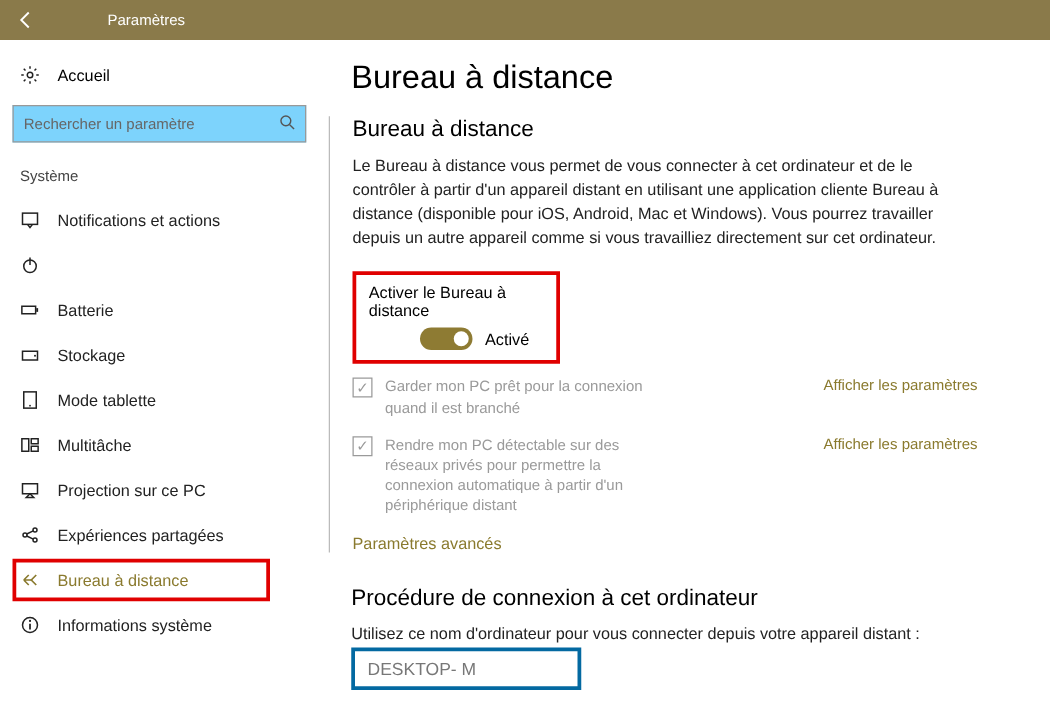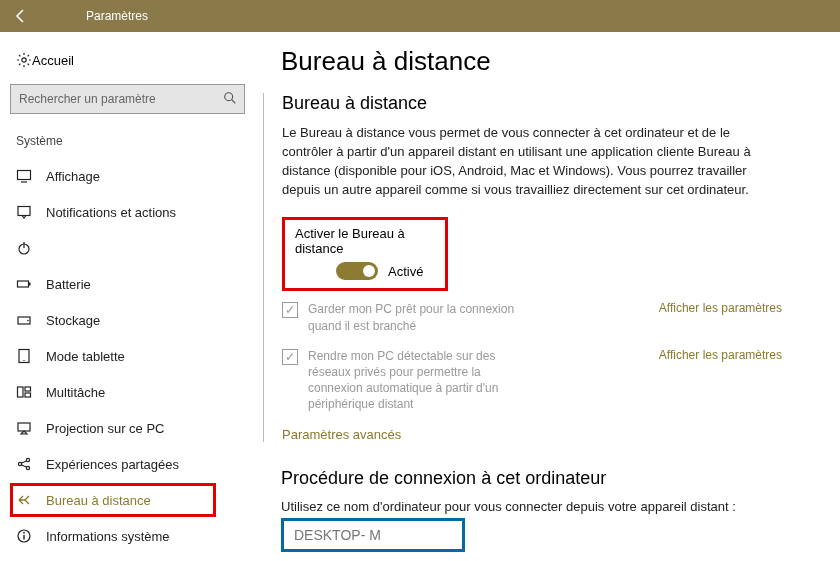--- a/index.html
+++ b/index.html
@@ -2,23 +2,23 @@
 <html><head>
 <meta charset="utf-8">
 <style>
   * { box-sizing: border-box; margin: 0; padding: 0; font-family: "Segoe UI", Arial, sans-serif; }
   body { background: #fff; width: 840px; height: 561px; overflow: hidden; }
   .titlebar { background: #8a7a4a; color: #fff; height: 32px; display: flex; align-items: center; padding-left: 0; gap: 38px; }
   .back-btn { width: 42px; height: 32px; display: flex; align-items: center; justify-content: center; cursor: pointer; }
   .titlebar-text { font-size: 12px; margin-left: 6px; }
   .content { display: flex; height: calc(561px - 32px); }
   .sidebar { width: 255px; padding: 14px 10px 0 10px; position: relative; }
-  .home-row { display: flex; align-items: center; gap: 0; padding: 6px 6px; margin-bottom: 10px; cursor: pointer; font-size: 13px; }
+  .home-row { display: flex; align-items: center; gap: 14px; padding: 6px 6px; margin-bottom: 10px; cursor: pointer; font-size: 13px; }
   .search-wrap { position: relative; margin-bottom: 20px; }
-  .search { width: 235px; height: 30px; border: 1px solid #999; padding: 0 30px 0 8px; font-size: 12px; color: #666; background: #e5e5e5; }
+  .search { width: 235px; height: 30px; border: 1px solid #999; padding: 0 30px 0 8px; font-size: 12px; color: #666; background: #7dd3fc; }
   .search::placeholder { color: #666; }
   .search-icon { position: absolute; right: 8px; top: 7px; color: #555; }
   .group-label { font-size: 12px; color: #444; margin: 6px 0 10px 6px; }
   .nav-item { display: flex; align-items: center; gap: 14px; padding: 10px 6px; font-size: 13px; color: #222; cursor: pointer; position: relative; }
   .nav-item.active { color: #8a7a2e; }
   .nav-item .icon { width: 16px; height: 16px; display: inline-flex; align-items: center; justify-content: center; color: #222; }
   .nav-item.active .icon { color: #8a7a2e; }
   .main { flex: 1; padding: 14px 40px 0 0px; overflow: hidden; }
   .main-inner { padding-left: 26px; border-left: none; position: relative; }
   .page-title { font-size: 26px; font-weight: 400; margin-bottom: 16px; }
@@ -78,29 +78,20 @@
             <line x1="10" y1="10" x2="14" y2="14" stroke="#555" stroke-width="1.3"></line>
           </svg>
       </span>
     </div>
 
     <div class="group-label">Système</div>
 
     <div class="nav-item">
       <span class="icon">
           <svg width="16" height="16" viewBox="0 0 16 16">
-            <rect x="1.5" y="2.5" width="13" height="9" fill="none" stroke="#222" stroke-width="1.2"></rect>
-            <line x1="5" y1="14" x2="11" y2="14" stroke="#222" stroke-width="1.2"></line>
-          </svg>
-        </span>
-      <span>Affichage</span>
-    </div>
-    <div class="nav-item">
-      <span class="icon">
-          <svg width="16" height="16" viewBox="0 0 16 16">
             <rect x="2" y="2.5" width="12" height="9" fill="none" stroke="#222" stroke-width="1.2"></rect>
             <path d="M6 11.5 L8 14 L10 11.5" fill="none" stroke="#222" stroke-width="1.2"></path>
           </svg>
         </span>
       <span>Notifications et actions</span>
     </div>
     <div class="nav-item">
       <span class="icon">
           <svg width="16" height="16" viewBox="0 0 16 16">
             <circle cx="8" cy="9" r="5" fill="none" stroke="#222" stroke-width="1.2"></circle>

